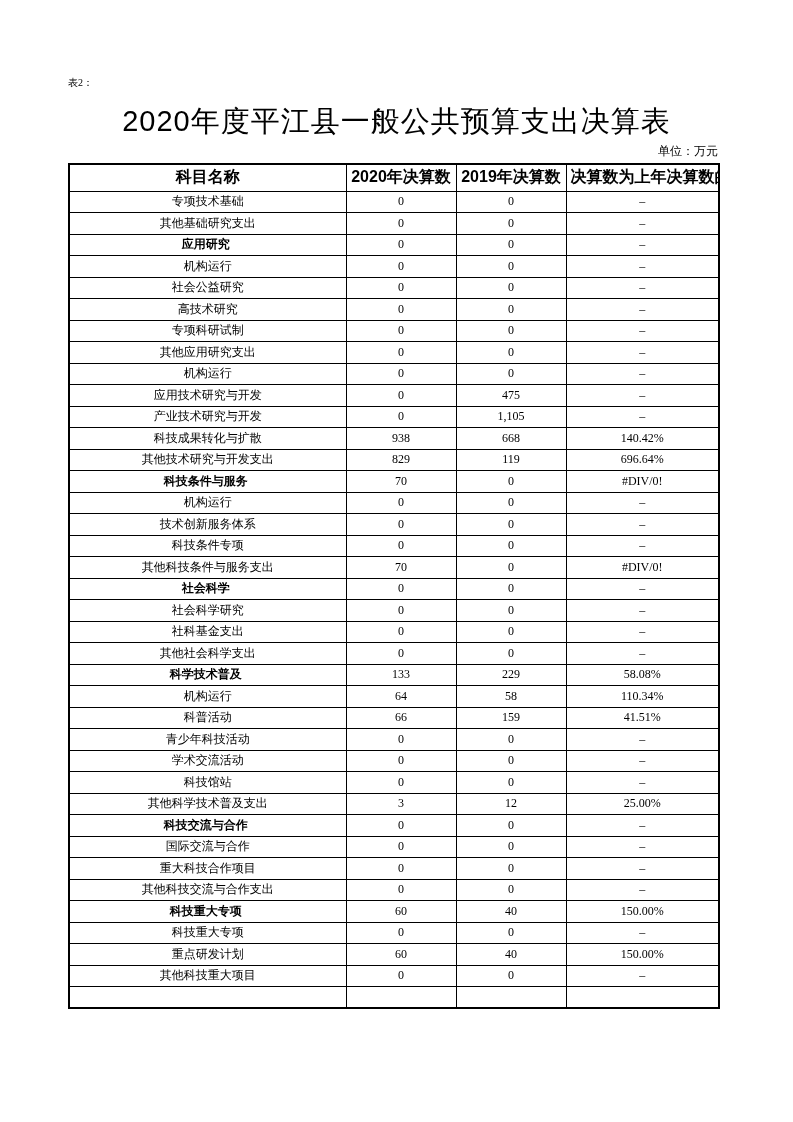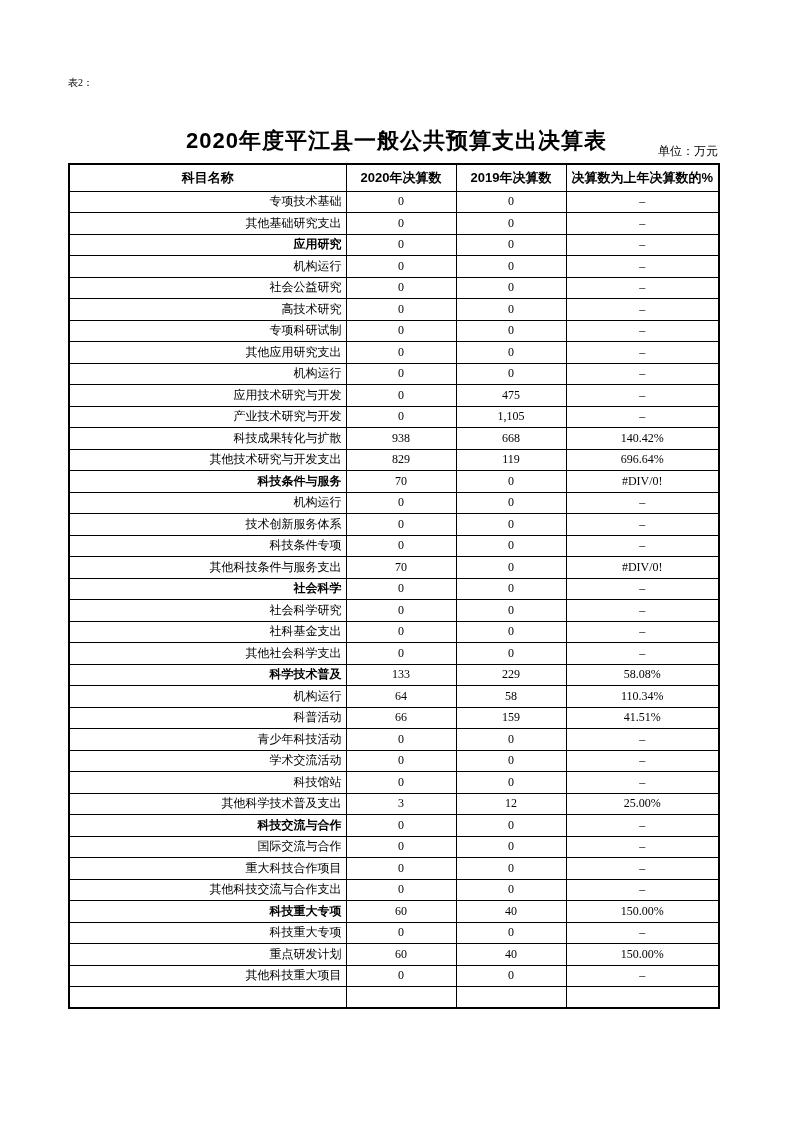--- a/index.html
+++ b/index.html
@@ -11,24 +11,23 @@
     color:#000;
   }
   .page { position:absolute; inset:0; background:#fff; }
   .table-label {
     position:absolute; left:68px; top:76px;
     font-size:10px;
   }
   .doc-title {
     position:absolute; left:0; right:0; top:102px;
     text-align:center;
-    font-size:22px; font-weight:bold;
+    font-size:29px; font-weight:normal;
     font-family:"Liberation Sans","DejaVu Sans",sans-serif;
     letter-spacing:1px;
-    margin-top:24px;
   }
   .unit-note {
     position:absolute; right:75px; top:143px;
     font-size:12px;
   }
   table.budget {
     position:absolute; left:68px; top:163px;
     width:650px;
     border-collapse:collapse;
     border:2px solid #000;
@@ -39,24 +38,24 @@
     font-size:12px;
     height:21.5px;
     padding:0 4px;
     overflow:hidden;
     white-space:nowrap;
   }
   table.budget th {
     font-weight:bold;
     text-align:center;
     height:27px;
-    font-size:13px;
+    font-size:16px;
     font-family:"Liberation Sans","DejaVu Sans",sans-serif;
   }
-  td.name-col { text-align:right; padding-left:28px; }
+  td.name-col { text-align:center; padding-left:28px; }
   tr.category td.name-col {
     font-weight:bold;
     padding-left:0;
     font-family:"Liberation Sans","DejaVu Sans",sans-serif;
   }
   td.num-col { text-align:center; }
 </style>
 </head>
 <body>
 

